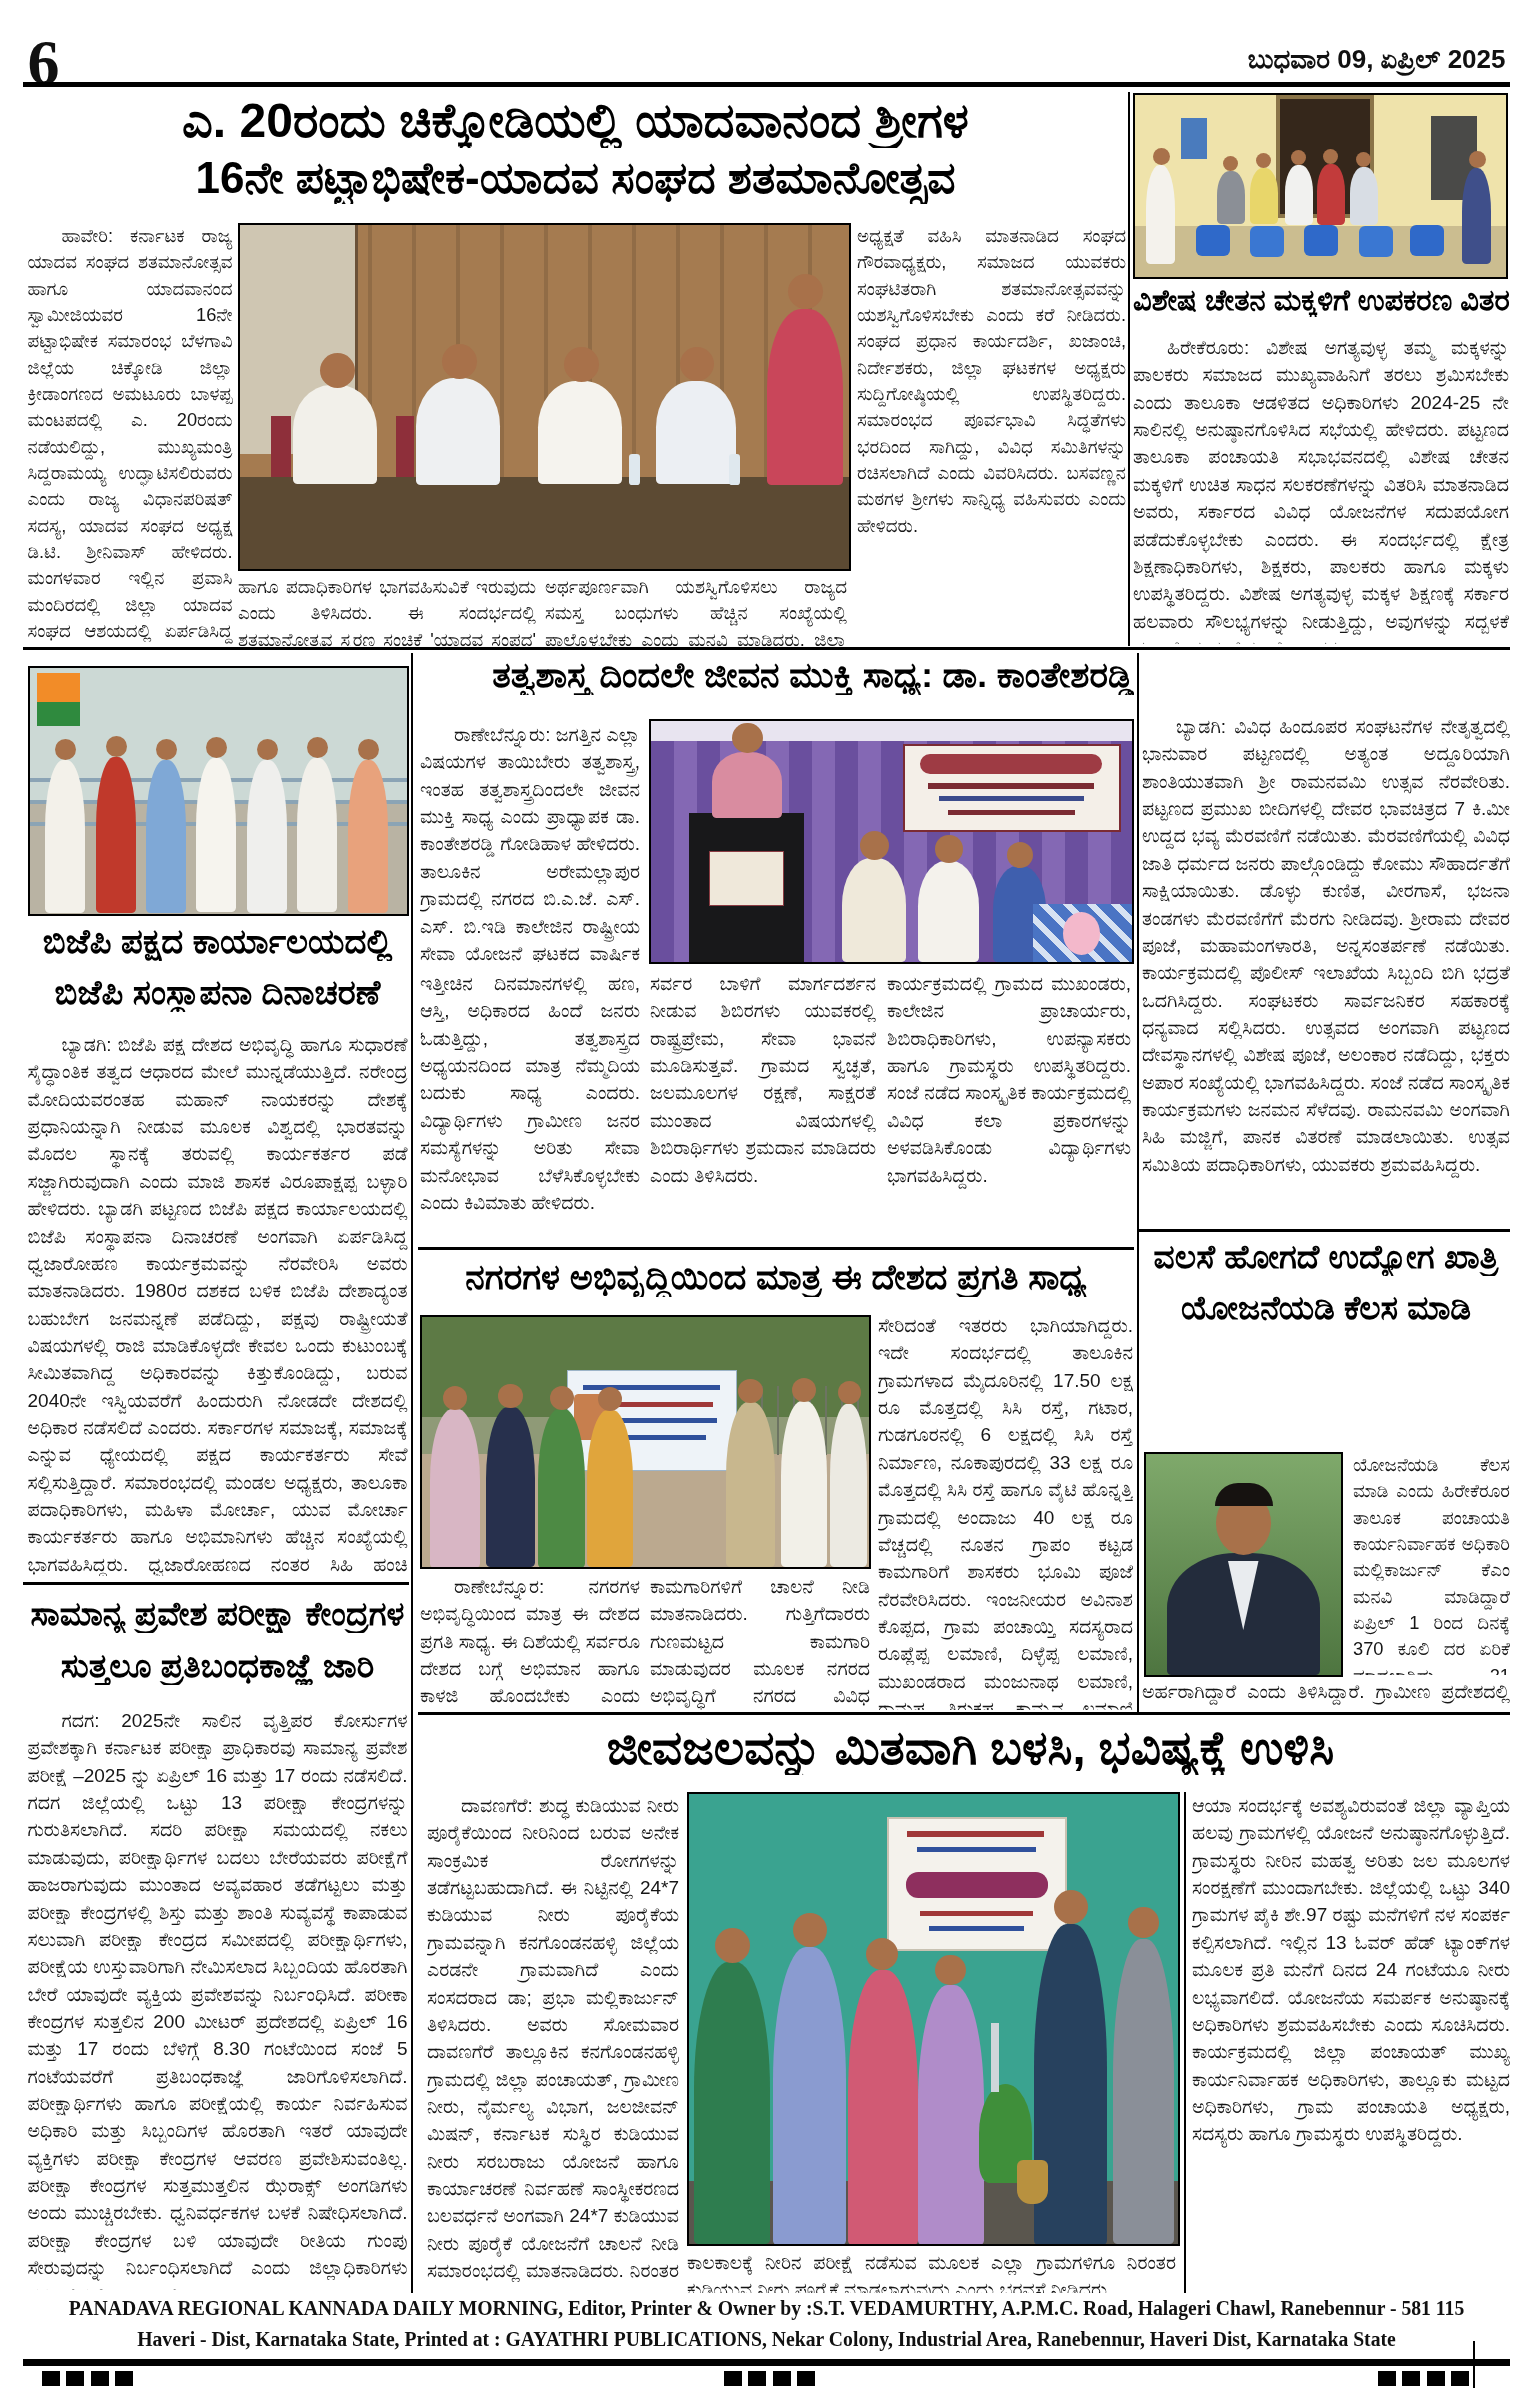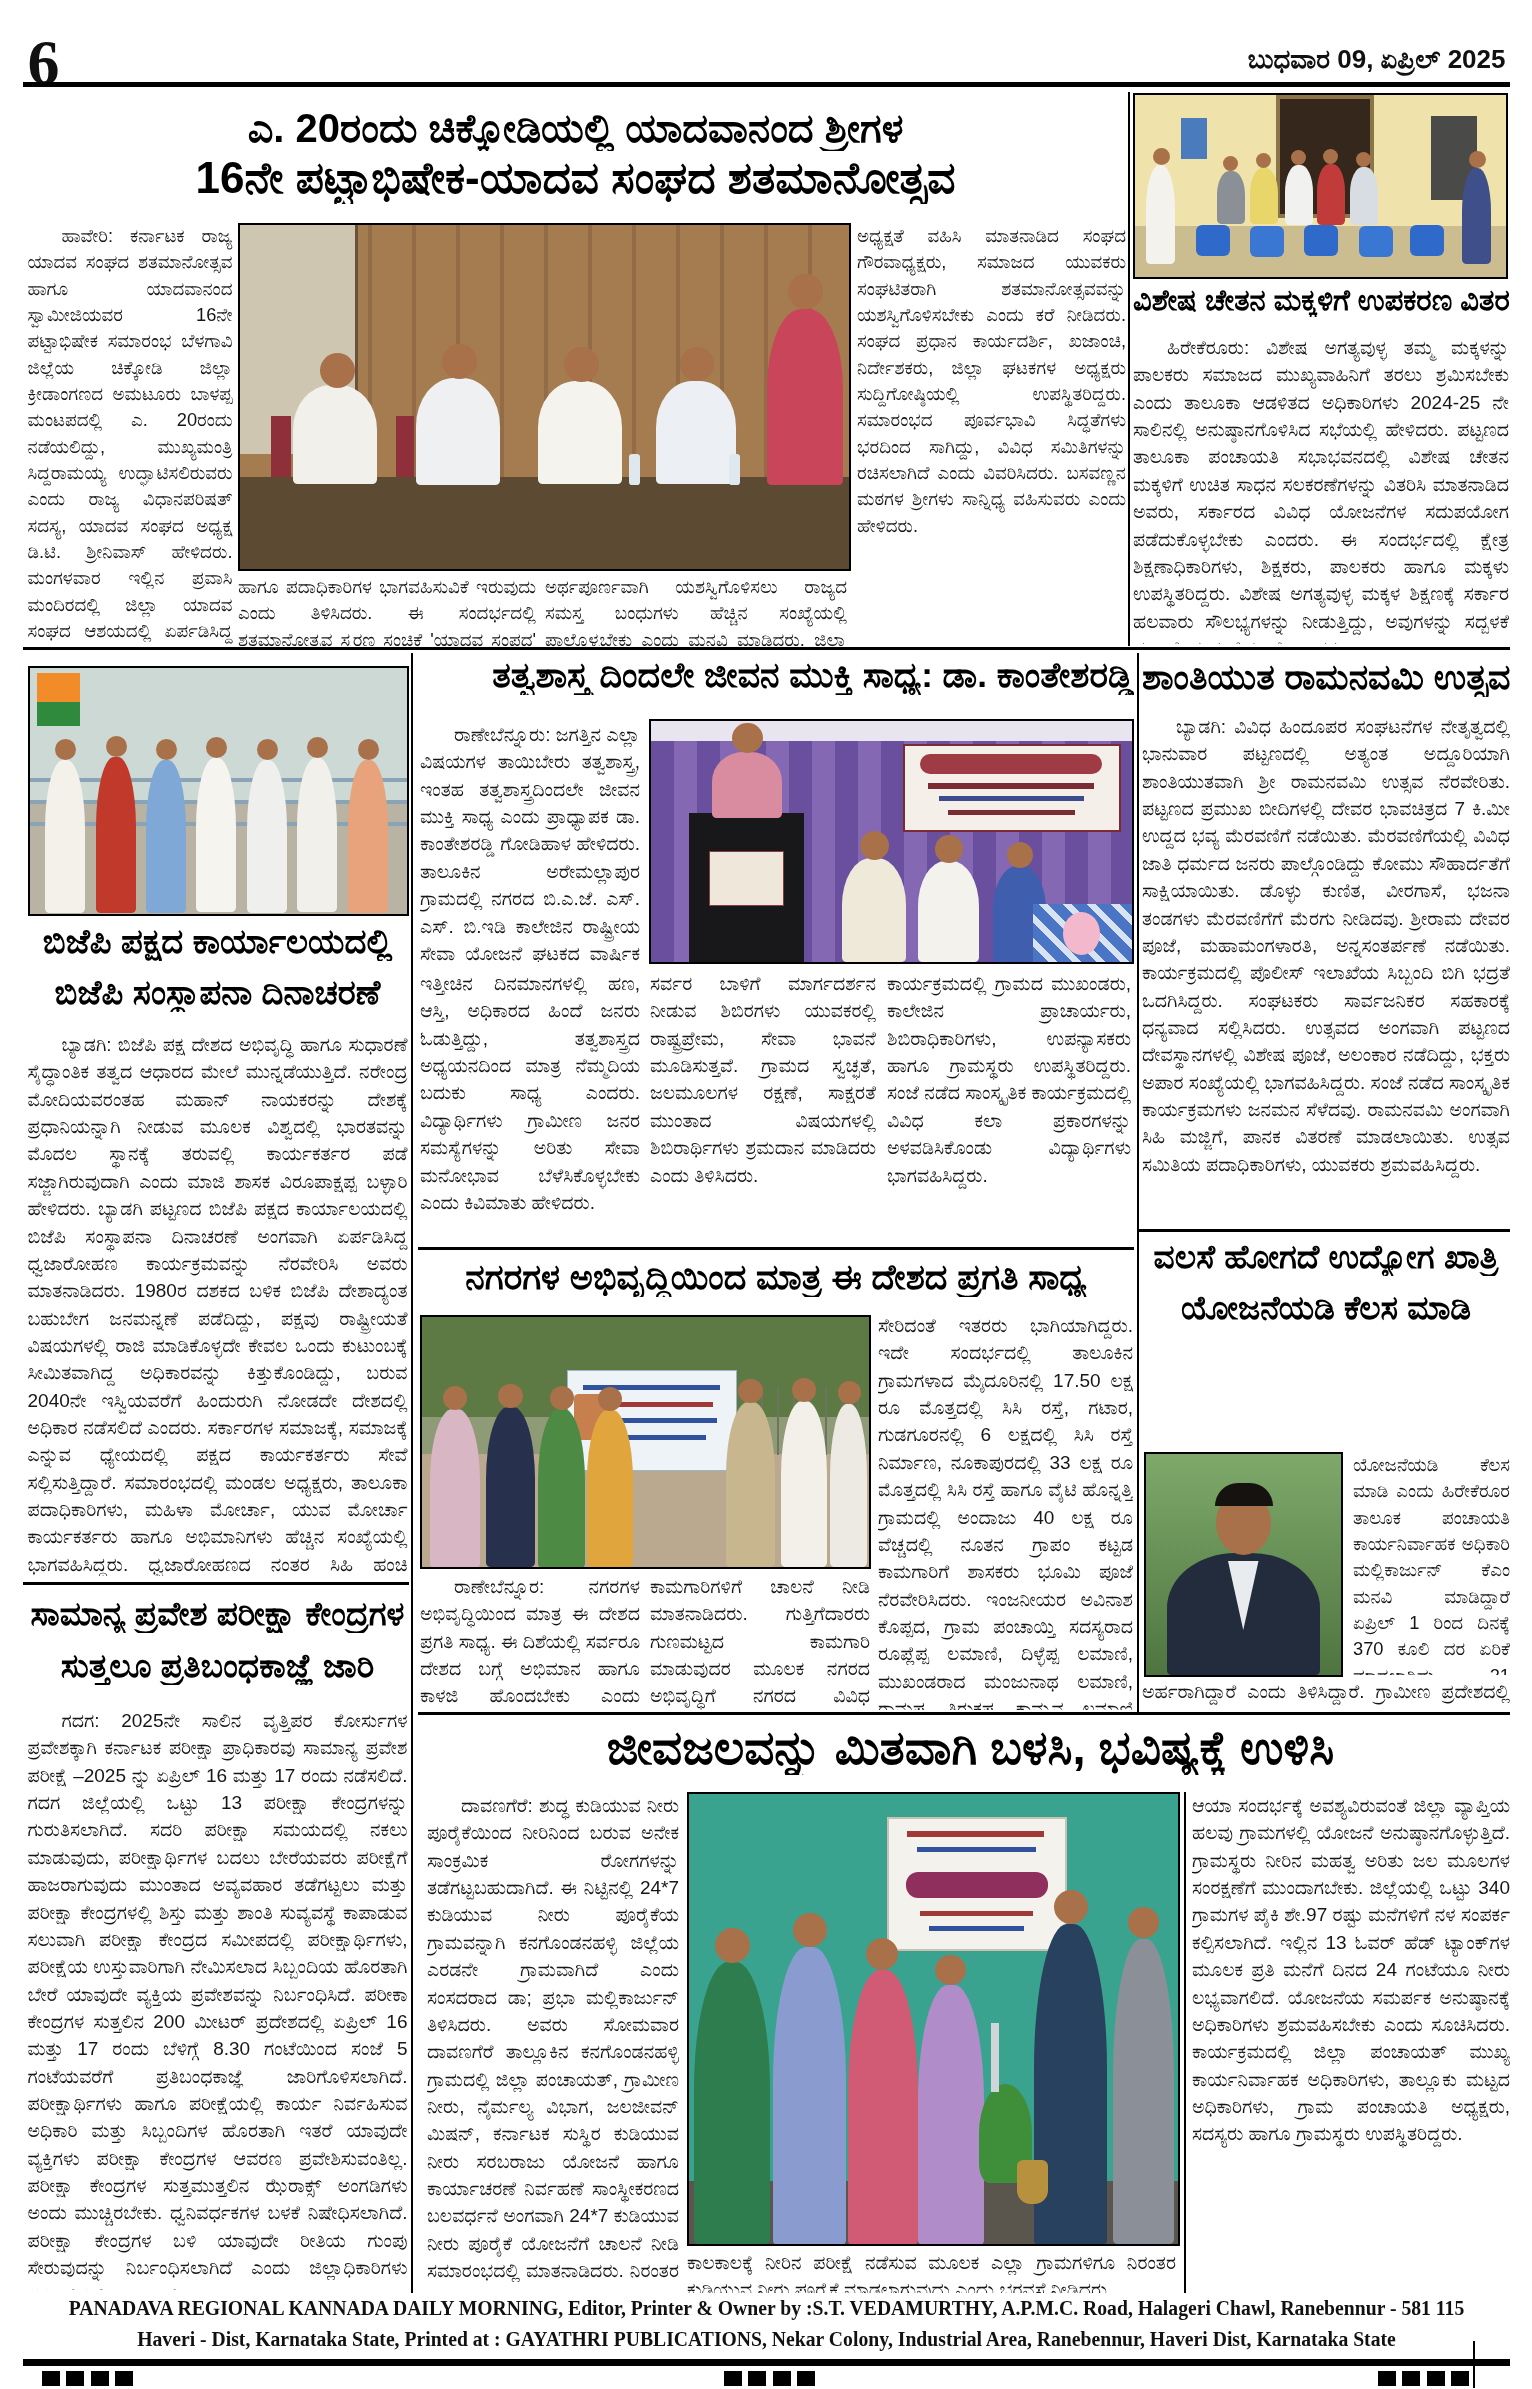--- a/index.html
+++ b/index.html
@@ -18,21 +18,21 @@
 </style>
 </head>
 <body>
 
 <div id="page">
 
   <div class="abs" style="left:27.5px;top:26px;font-family:'Liberation Serif',serif;font-size:64px;font-weight:bold;">6</div>
   <div class="abs" style="right:27.5px;top:44px;font-size:26px;font-weight:bold;">ಬುಧವಾರ 09, ಏಪ್ರಿಲ್ 2025</div>
   <div class="abs rule" style="left:23px;top:82px;width:1487px;height:5.3px;"></div>
 
-  <div class="abs hl" style="left:26px;top:93px;width:1099px;font-size:40px;text-align:center;margin-top:12px;">ಎ. 20ರಂದು ಚಿಕ್ಕೋಡಿಯಲ್ಲಿ ಯಾದವಾನಂದ ಶ್ರೀಗಳ</div>
+  <div class="abs hl" style="left:26px;top:93px;width:1099px;font-size:48px;text-align:center;">ಎ. 20ರಂದು ಚಿಕ್ಕೋಡಿಯಲ್ಲಿ ಯಾದವಾನಂದ ಶ್ರೀಗಳ</div>
   <div class="abs hl" style="left:26px;top:153px;width:1099px;font-size:44px;text-align:center;">16ನೇ ಪಟ್ಟಾಭಿಷೇಕ-ಯಾದವ ಸಂಘದ ಶತಮಾನೋತ್ಸವ</div>
 
   <div class="abs bt" style="left:27.5px;top:223px;width:205px;height:421px;font-size:18.3px;">ಹಾವೇರಿ: ಕರ್ನಾಟಕ ರಾಜ್ಯ ಯಾದವ ಸಂಘದ ಶತಮಾನೋತ್ಸವ ಹಾಗೂ ಯಾದವಾನಂದ ಸ್ವಾಮೀಜಿಯವರ 16ನೇ ಪಟ್ಟಾಭಿಷೇಕ ಸಮಾರಂಭ ಬೆಳಗಾವಿ ಜಿಲ್ಲೆಯ ಚಿಕ್ಕೋಡಿ ಜಿಲ್ಲಾ ಕ್ರೀಡಾಂಗಣದ ಅಮಟೂರು ಬಾಳಪ್ಪ ಮಂಟಪದಲ್ಲಿ ಎ. 20ರಂದು ನಡೆಯಲಿದ್ದು, ಮುಖ್ಯಮಂತ್ರಿ ಸಿದ್ದರಾಮಯ್ಯ ಉದ್ಘಾಟಿಸಲಿರುವರು ಎಂದು ರಾಜ್ಯ ವಿಧಾನಪರಿಷತ್ ಸದಸ್ಯ, ಯಾದವ ಸಂಘದ ಅಧ್ಯಕ್ಷ ಡಿ.ಟಿ. ಶ್ರೀನಿವಾಸ್ ಹೇಳಿದರು. ಮಂಗಳವಾರ ಇಲ್ಲಿನ ಪ್ರವಾಸಿ ಮಂದಿರದಲ್ಲಿ ಜಿಲ್ಲಾ ಯಾದವ ಸಂಘದ ಆಶಯದಲ್ಲಿ ಏರ್ಪಡಿಸಿದ್ದ ಸುದ್ದಿಗೋಷ್ಠಿಯಲ್ಲಿ ಮಾತನಾಡಿದ ಅವರು, ಸಮಾರಂಭದಲ್ಲಿ ಜಿ. ಶಿವಣ್ಣ, ಸಭಾಧ್ಯಕ್ಷರು, ಸಚಿವರಾದ ಲಕ್ಷ್ಮಿ ಹೆಬ್ಬಾಳ್ಕರ್, ಮಾಜಿ ಶಾಸಕರು, ಶಾಸಕರು, ಸಂಸದರು, ಮಾಜಿ ಸಂಸದರು ಹಾಗೂ ಅನೇಕ ಭಾಗದ ಯಾದವ ಮಹಾಸಭಾ ಅಧ್ಯಕ್ಷರು ಭಾಗವಹಿಸುವರು ಎಂದರು.</div>
 
   <div class="abs photo" style="left:238px;top:223px;width:609px;height:344px;background:repeating-linear-gradient(90deg,#a57b50 0 40px,#916c46 40px 44px);">
     <div class="abs" style="left:0;top:0;width:115px;height:229px;background:#cfc6b2;border-right:3.8px solid #6b5138;"></div>
     <div class="abs" style="left:0;top:252px;width:609px;height:92px;background:#5c4a33;"></div>
     <div class="fig" style="left:53px;top:160px;width:84px;height:99px;background:#f2f0ea;">
         <div class="head" style="left:27px;top:-32px;width:35px;height:35px;"></div>
       </div>
@@ -193,21 +193,20 @@
     <div class="fig" style="left:408px;top:87px;width:37px;height:163px;background:#eceae2;">
         <div class="head" style="left:7.6px;top:-23px;width:23px;height:23px;"></div>
       </div>
   </div>
   <div class="abs bt ni" style="left:878px;top:1312px;width:255px;height:398px;">ಸೇರಿದಂತೆ ಇತರರು ಭಾಗಿಯಾಗಿದ್ದರು. ಇದೇ ಸಂದರ್ಭದಲ್ಲಿ ತಾಲೂಕಿನ ಗ್ರಾಮಗಳಾದ ಮೈದೂರಿನಲ್ಲಿ 17.50 ಲಕ್ಷ ರೂ ಮೊತ್ತದಲ್ಲಿ ಸಿಸಿ ರಸ್ತೆ, ಗಟಾರ, ಗುಡಗೂರನಲ್ಲಿ 6 ಲಕ್ಷದಲ್ಲಿ ಸಿಸಿ ರಸ್ತೆ ನಿರ್ಮಾಣ, ನೂಕಾಪುರದಲ್ಲಿ 33 ಲಕ್ಷ ರೂ ಮೊತ್ತದಲ್ಲಿ ಸಿಸಿ ರಸ್ತೆ ಹಾಗೂ ವೈಟಿ ಹೊನ್ನತ್ತಿ ಗ್ರಾಮದಲ್ಲಿ ಅಂದಾಜು 40 ಲಕ್ಷ ರೂ ವೆಚ್ಚದಲ್ಲಿ ನೂತನ ಗ್ರಾಪಂ ಕಟ್ಟಡ ಕಾಮಗಾರಿಗೆ ಶಾಸಕರು ಭೂಮಿ ಪೂಜೆ ನೆರವೇರಿಸಿದರು. ಇಂಜನೀಯರ ಅವಿನಾಶ ಕೊಪ್ಪದ, ಗ್ರಾಮ ಪಂಚಾಯ್ತಿ ಸದಸ್ಯರಾದ ರೂಪ್ಲೆಪ್ಪ ಲಮಾಣಿ, ದಿಳ್ಳೆಪ್ಪ ಲಮಾಣಿ, ಮುಖಂಡರಾದ ಮಂಜುನಾಥ ಲಮಾಣಿ, ರಾಮಪ್ಪ, ತಿರುಕಪ್ಪ, ಕಾಮ್ಲವ್ವ ಲಮಾಣಿ ಉಪಸ್ಥಿತರಿದ್ದರು.</div>
   <div class="abs bt" style="left:420px;top:1573px;width:220px;height:137px;">ರಾಣೇಬೆನ್ನೂರ: ನಗರಗಳ ಅಭಿವೃದ್ಧಿಯಿಂದ ಮಾತ್ರ ಈ ದೇಶದ ಪ್ರಗತಿ ಸಾಧ್ಯ. ಈ ದಿಶೆಯಲ್ಲಿ ಸರ್ವರೂ ದೇಶದ ಬಗ್ಗೆ ಅಭಿಮಾನ ಹಾಗೂ ಕಾಳಜಿ ಹೊಂದಬೇಕು ಎಂದು ಶಾಸಕರು ಹೇಳಿದರು.</div>
   <div class="abs bt ni" style="left:650px;top:1573px;width:220px;height:137px;">ಕಾಮಗಾರಿಗಳಿಗೆ ಚಾಲನೆ ನೀಡಿ ಮಾತನಾಡಿದರು. ಗುತ್ತಿಗೆದಾರರು ಗುಣಮಟ್ಟದ ಕಾಮಗಾರಿ ಮಾಡುವುದರ ಮೂಲಕ ನಗರದ ಅಭಿವೃದ್ಧಿಗೆ ನಗರದ ವಿವಿಧ ವಾರ್ಡ್‌ಗಳಲ್ಲಿ ಮಣ, ಪೌರಾಯುಕ್ತರಾದ ಫಕೀರಪ್ಪ ಇಂಗಳಗಿ ಇದ್ದರು.</div>
 
   <div class="abs vline" style="left:1137px;top:653px;width:1.5px;height:1060px;"></div>
 
-  <div class="abs hl" style="left:1142px;top:657px;width:368px;font-size:35px;text-align:center;">ಶಾಂತಿಯುತ ರಾಮನವಮಿ ಉತ್ಸವ</div>
   <div class="abs bt" style="left:1142px;top:713px;width:368px;height:511px;">ಬ್ಯಾಡಗಿ: ವಿವಿಧ ಹಿಂದೂಪರ ಸಂಘಟನೆಗಳ ನೇತೃತ್ವದಲ್ಲಿ ಭಾನುವಾರ ಪಟ್ಟಣದಲ್ಲಿ ಅತ್ಯಂತ ಅದ್ದೂರಿಯಾಗಿ ಶಾಂತಿಯುತವಾಗಿ ಶ್ರೀ ರಾಮನವಮಿ ಉತ್ಸವ ನೆರವೇರಿತು. ಪಟ್ಟಣದ ಪ್ರಮುಖ ಬೀದಿಗಳಲ್ಲಿ ದೇವರ ಭಾವಚಿತ್ರದ 7 ಕಿ.ಮೀ ಉದ್ದದ ಭವ್ಯ ಮೆರವಣಿಗೆ ನಡೆಯಿತು. ಮೆರವಣಿಗೆಯಲ್ಲಿ ವಿವಿಧ ಜಾತಿ ಧರ್ಮದ ಜನರು ಪಾಲ್ಗೊಂಡಿದ್ದು ಕೋಮು ಸೌಹಾರ್ದತೆಗೆ ಸಾಕ್ಷಿಯಾಯಿತು. ಡೊಳ್ಳು ಕುಣಿತ, ವೀರಗಾಸೆ, ಭಜನಾ ತಂಡಗಳು ಮೆರವಣಿಗೆಗೆ ಮೆರಗು ನೀಡಿದವು. ಶ್ರೀರಾಮ ದೇವರ ಪೂಜೆ, ಮಹಾಮಂಗಳಾರತಿ, ಅನ್ನಸಂತರ್ಪಣೆ ನಡೆಯಿತು. ಕಾರ್ಯಕ್ರಮದಲ್ಲಿ ಪೊಲೀಸ್ ಇಲಾಖೆಯ ಸಿಬ್ಬಂದಿ ಬಿಗಿ ಭದ್ರತೆ ಒದಗಿಸಿದ್ದರು. ಸಂಘಟಕರು ಸಾರ್ವಜನಿಕರ ಸಹಕಾರಕ್ಕೆ ಧನ್ಯವಾದ ಸಲ್ಲಿಸಿದರು. ಉತ್ಸವದ ಅಂಗವಾಗಿ ಪಟ್ಟಣದ ದೇವಸ್ಥಾನಗಳಲ್ಲಿ ವಿಶೇಷ ಪೂಜೆ, ಅಲಂಕಾರ ನಡೆದಿದ್ದು, ಭಕ್ತರು ಅಪಾರ ಸಂಖ್ಯೆಯಲ್ಲಿ ಭಾಗವಹಿಸಿದ್ದರು. ಸಂಜೆ ನಡೆದ ಸಾಂಸ್ಕೃತಿಕ ಕಾರ್ಯಕ್ರಮಗಳು ಜನಮನ ಸೆಳೆದವು. ರಾಮನವಮಿ ಅಂಗವಾಗಿ ಸಿಹಿ ಮಜ್ಜಿಗೆ, ಪಾನಕ ವಿತರಣೆ ಮಾಡಲಾಯಿತು. ಉತ್ಸವ ಸಮಿತಿಯ ಪದಾಧಿಕಾರಿಗಳು, ಯುವಕರು ಶ್ರಮವಹಿಸಿದ್ದರು.</div>
   <div class="abs rule" style="left:1139px;top:1229px;width:371px;height:3.1px;"></div>
 
   <div class="abs hl" style="left:1142px;top:1238px;width:368px;font-size:33px;text-align:center;">ವಲಸೆ ಹೋಗದೆ ಉದ್ಯೋಗ ಖಾತ್ರಿ</div>
   <div class="abs hl" style="left:1142px;top:1289px;width:368px;font-size:33px;text-align:center;">ಯೋಜನೆಯಡಿ ಕೆಲಸ ಮಾಡಿ</div>
   <div class="abs photo" style="left:1144px;top:1452px;width:195px;height:221px;background:linear-gradient(#7fa96b,#4e7540);">
     <div class="fig" style="left:21.4px;top:99px;width:153px;height:122px;background:#232c3c;"></div>
     <div class="abs" style="left:82px;top:107px;width:30.5px;height:69px;background:#e9ecef;clip-path:polygon(0 0,100% 0,50% 100%);"></div>
     <div class="head" style="left:70px;top:37px;width:55px;height:64px;background:#a8714a;"></div>
     <div class="abs" style="left:69px;top:29px;width:58px;height:23px;background:#161210;border-radius:30.5px 30.5px 0 0;"></div>

